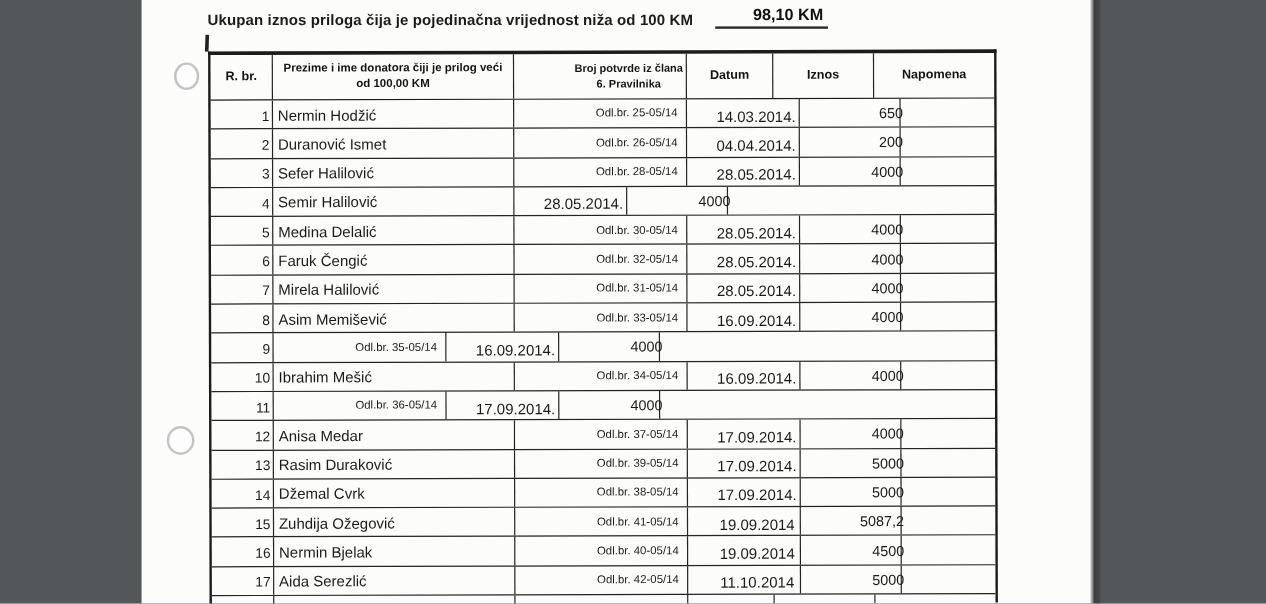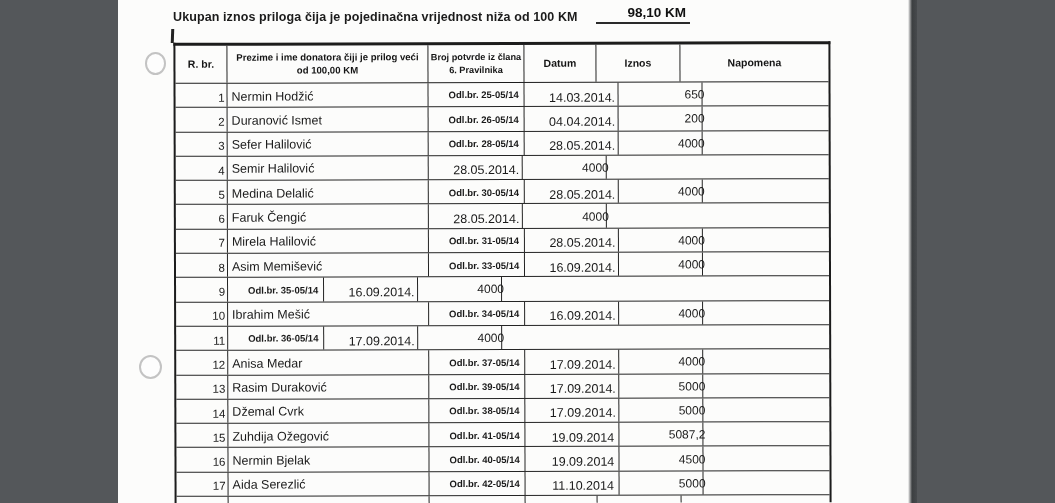--- a/index.html
+++ b/index.html
@@ -55,35 +55,35 @@
   }
   .trow--head { flex:0 0 38px; border-bottom:1.5px solid #1c1c1c; }
   .trow--partial { flex:1 1 auto; border-bottom:none; }
   .c {
     box-sizing:border-box; border-right:1.5px solid #242424;
     display:flex; align-items:flex-end; overflow:visible;
     line-height:1.1;
   }
   .c0 { flex:0 0 52px; }
   .c1 { flex:0 0 201px; }
-  .c2 { flex:0 0 96px; }
+  .c2 { flex:0 0 96px;margin-left:48px; }
   .c3 { flex:0 0 72px; }
   .c4 { flex:0 0 84px; }
   .c5 { flex:1 1 auto; border-right:none; }
   
   .trow--head .c {
     align-items:center; justify-content:center; text-align:center;
     font-weight:700; font-size:10.5px; color:#141414; padding:1px 2px;
   }
   .trow--head .c1 { font-size:9.6px; line-height:1.35; }
   .trow--head .c2 { font-size:9.2px; line-height:1.35; }
   
   .rbr  { justify-content:flex-end; padding:0 2px 3px 0; font-size:11.5px; }
   .name { padding:0 0 3px 4px; font-size:12.5px; }
-  .potvrda { align-items:center; padding:2px 0 0 20px; font-size:9.5px; font-weight:700; }
+  .potvrda { align-items:center; padding:2px 0 0 20px; font-size:9.5px; font-weight:400; }
   .datum { justify-content:center; padding:0 0 1px 0; font-size:12.5px;margin-left:22px; }
   .iznos { justify-content:flex-end; padding:2px 0 4px 0; font-size:12px; }
   .iznos span { position:relative; right:-3px; }
   .napomena { }
 </style>
 </head>
 <body>
 
 <div class="viewer">
   <div class="page">
@@ -208,20 +208,23 @@
             </div>
   </div>
 
   <div class="trow">
     <div class="c c0 rbr">
               <span>6</span>
             </div>
     <div class="c c1 name">
               <span>Faruk Čengić</span>
             </div>
+    <div class="c c2 potvrda">
+              <span>Odl.br. 32-05/14</span>
+            </div>
     <div class="c c3 datum">
               <span>28.05.2014.</span>
             </div>
     <div class="c c4 iznos">
               <span>4000</span>
             </div>
     <div class="c c5 napomena">
               <span></span>
             </div>
   </div>

